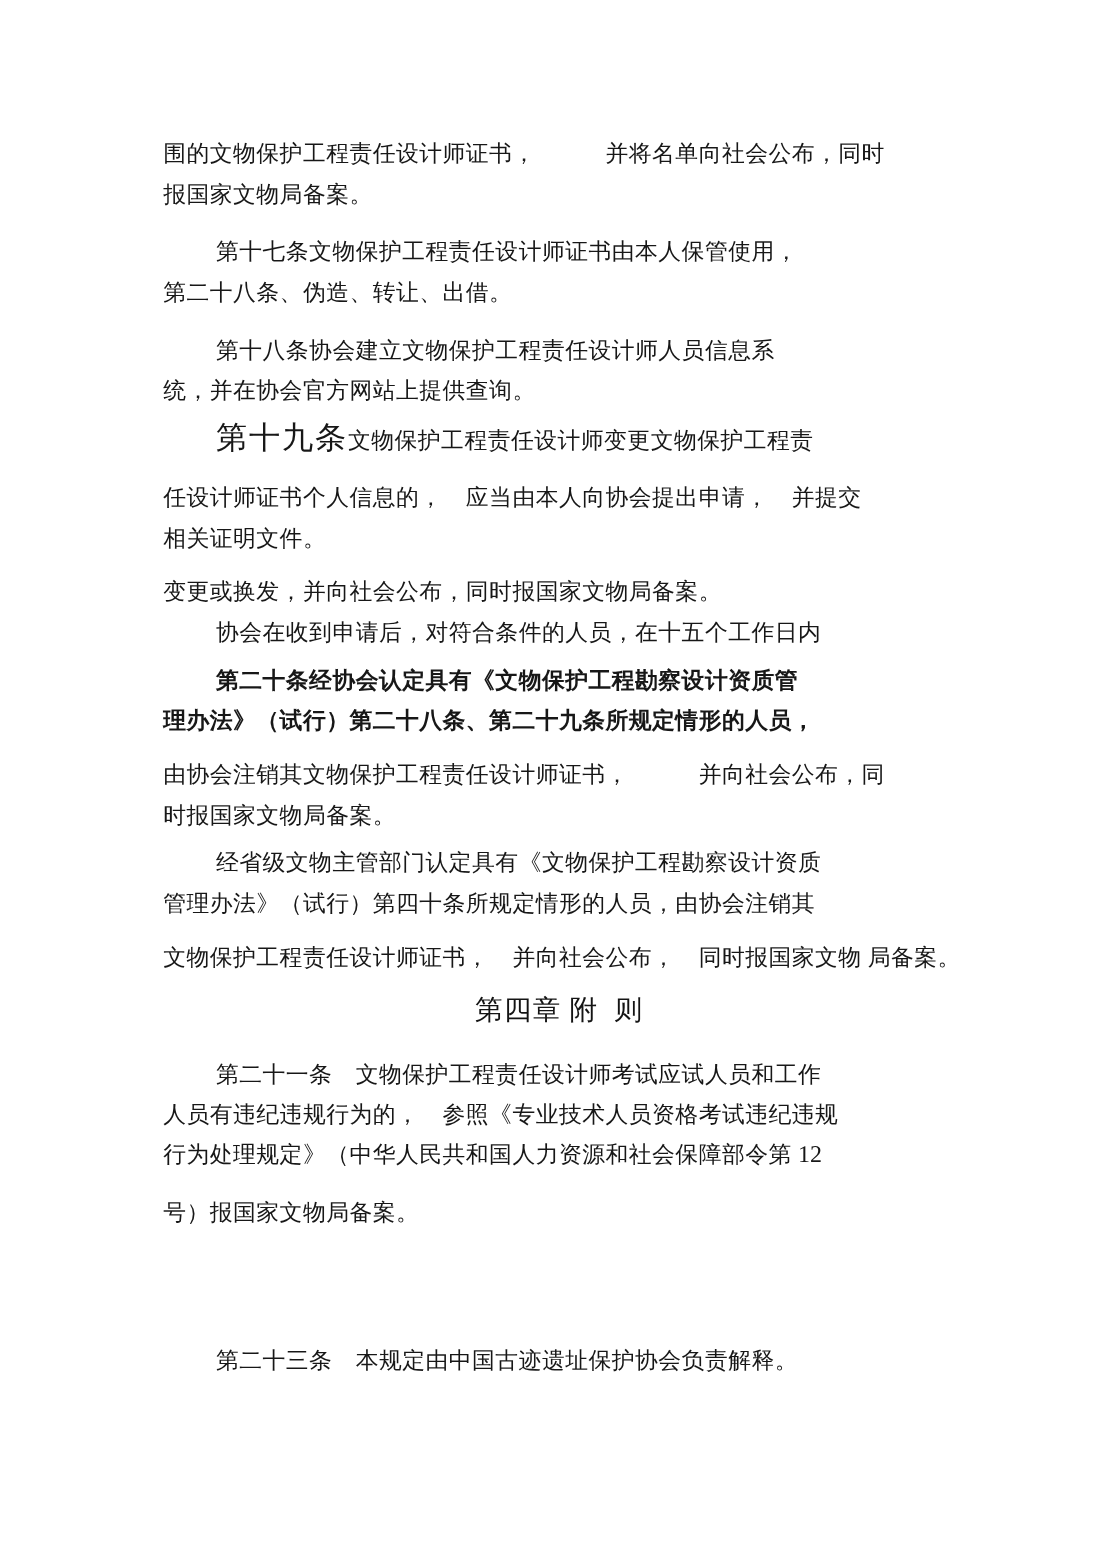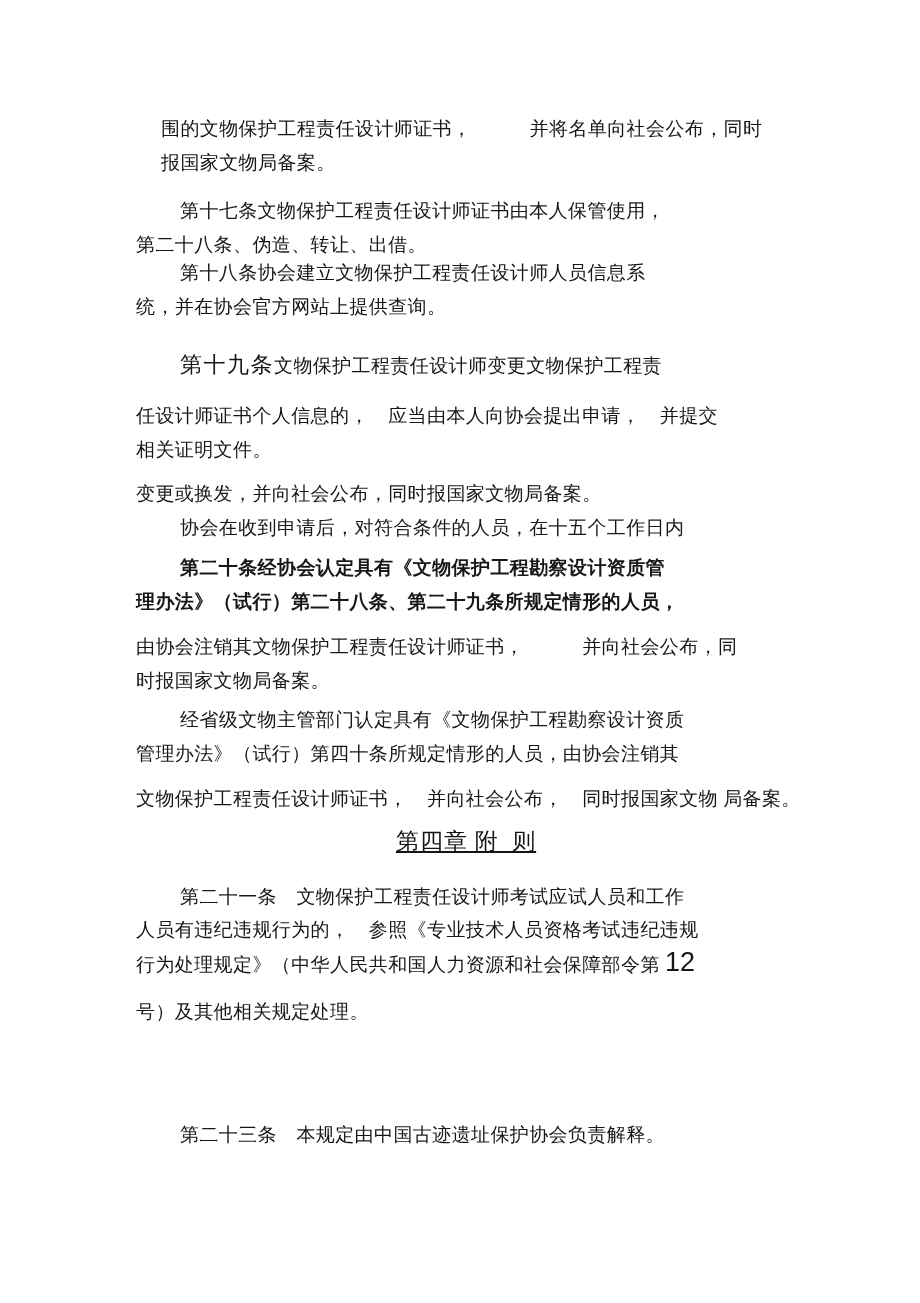--- a/index.html
+++ b/index.html
@@ -24,46 +24,45 @@
   }
   .line {
     white-space: pre;
     letter-spacing: 0.4px;
   }
   .ind {
     text-indent: 44px;
   }
   
   .artnum-big {
-    font-size: 22px;
+    font-size: 26px;
     letter-spacing: 1.5px;
     margin-top: 16px;
   }
   
   .latin-big {
-    font-size: 27px;
-    font-family: Liberation Sans, sans-serif;
+    font-size: 20px;
+    font-family: Liberation Serif, serif;
     letter-spacing: 0;
   }
   .chapter-heading {
     position: absolute;
     left: 136px;
     width: 660px;
     text-align: center;
     font-size: 23px;
     line-height: 32px;
     white-space: pre;
     letter-spacing: 1px;
     color: #141414;
-    text-decoration: underline;
   }
   
-  .b1  { top: 112px; margin-left: 25px; }
+  .b1  { top: 112px; }
   .b2  { top: 194px; }
-  .b3  { top: 256px; }
+  .b3  { top: 276px; }
   .b4  { top: 348px; }
   .b5  { top: 399px; }
   .b6  { top: 477px; }
   .b7  { top: 551px; font-weight: bold; }
   .b8  { top: 630px; }
   .b9  { top: 703px; }
   .b10 { top: 782px; }
   .bh  { top: 826px; }
   .b11 { top: 880px; line-height: 33px; }
   .b12 { top: 995px; }
@@ -125,21 +124,21 @@
 
   <div class="chapter-heading bh">第四章 附  则</div>
 
   <div class="block b11">
     <div class="line ind">第二十一条　文物保护工程责任设计师考试应试人员和工作</div>
     <div class="line">人员有违纪违规行为的，　参照《专业技术人员资格考试违纪违规</div>
     <div class="line"><span>行为处理规定》（中华人民共和国人力资源和社会保障部令第 </span><span class="latin-big">12</span></div>
   </div>
 
   <div class="block b12">
-    <div class="line">号）及其他相关规定处理。</div>
+    <div class="line">号）报国家文物局备案。</div>
   </div>
 
 
   <div class="block b14">
     <div class="line ind">第二十三条　本规定由中国古迹遗址保护协会负责解释。</div>
   </div>
 
 </div>
 
 </body></html>

